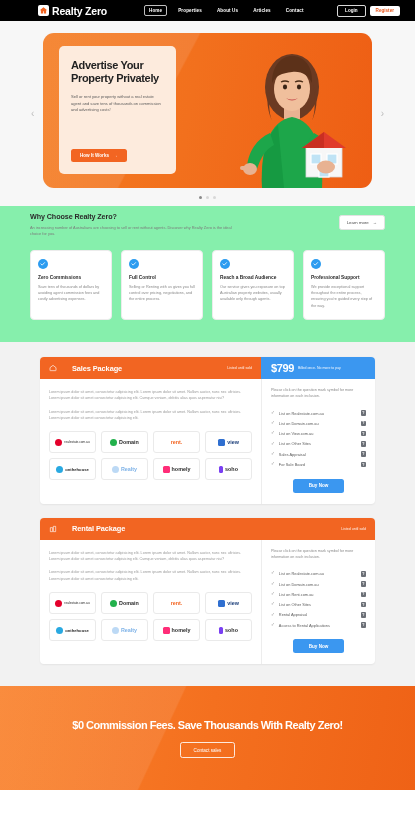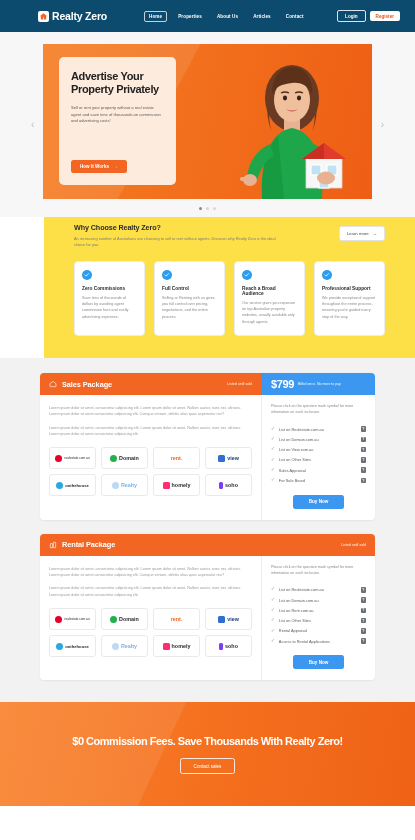--- a/index.html
+++ b/index.html
@@ -7,22 +7,22 @@
   body {
     font-family: "Liberation Sans", sans-serif;
     background: #ffffff;
     color: #3a3a3a;
     overflow: hidden;
   }
   .page { width: 415px; height: 840px; position: relative; }
 
   
   .header {
-    height: 32px;
-    background: #0c4a6e;
+    height: 21px;
+    background: #000000;
     display: flex;
     align-items: center;
     padding: 0 15px 0 38px;
     position: relative;
   }
   .logo { display: flex; align-items: center; gap: 3px; }
   .logo-icon {
     width: 11px; height: 11px;
     background: #ffffff;
     border-radius: 2px;
@@ -52,21 +52,21 @@
 
   
   .hero-wrap {
     background: #f7f7f7;
     padding: 12px 0 18px;
     position: relative;
   }
   .hero {
     margin: 0 43px;
     height: 155px;
-    border-radius: 0;
+    border-radius: 11px;
     background:
       linear-gradient(118deg, rgba(255,255,255,0.10) 0%, rgba(255,255,255,0.10) 38%, rgba(0,0,0,0.0) 38.5%),
       linear-gradient(100deg, #f47b20 0%, #f2701d 45%, #ee5e14 100%);
     position: relative;
     overflow: hidden;
   }
   .hero-card {
     position: absolute;
     left: 16px; top: 13px;
     width: 117px; height: 128px;
@@ -101,24 +101,23 @@
   .arrow.right { right: 31px; }
   .dots {
     position: absolute; bottom: 7px; left: 0; right: 0;
     display: flex; justify-content: center; gap: 4px;
   }
   .dot { width: 3.2px; height: 3.2px; border-radius: 50%; background: #d8d8d8; }
   .dot.active { background: #8a8a8a; }
 
   
   .why {
-    background: #fde047;
+    background: #86efac;
     padding: 6px 30px 22px;
     position: relative;
-    margin-left: 44px;
   }
   .why-head { display: flex; align-items: flex-start; }
   .why-title {
     font-size: 7.2px; font-weight: bold; color: #2b2b2b; letter-spacing: -0.1px;
   }
   .why-sub {
     margin-top: 4px; font-size: 3.9px; color: #7b7b7b; line-height: 1.6; max-width: 205px;
   }
   .learn-more {
     margin-left: auto; margin-top: 3px;
@@ -151,21 +150,21 @@
   .packages { background: #f2f2f2; padding: 15px 40px 14px; }
   .pkg {
     background: #fff; border-radius: 4px; overflow: hidden;
     box-shadow: 0 0.5px 2px rgba(0,0,0,0.06);
     margin-bottom: 14px;
   }
   .pkg:last-child { margin-bottom: 8px; }
   .pkg-head { display: flex; height: 22px; }
   .pkg-head-left {
     flex: 1; background: #f26522; display: flex; align-items: center;
-    padding: 0 9px; gap: 5px;
+    padding: 0 9px; gap: 15px;
   }
   .pkg-icon svg { width: 8px; height: 8px; display: block; }
   .pkg-name { color: #fff; font-size: 7.4px; font-weight: bold; letter-spacing: -0.1px; }
   .pkg-note { margin-left: auto; color: rgba(255,255,255,0.9); font-size: 3.6px; }
   .pkg-head-right {
     width: 114px; background: #3b97f0;
     display: flex; align-items: baseline; padding: 0 10px; gap: 4px;
   }
   .pkg-price { color: #fff; font-size: 11px; font-weight: bold; letter-spacing: -0.4px; align-self: center; }
   .pkg-price-note { color: rgba(255,255,255,0.92); font-size: 3.5px; align-self: center; }

